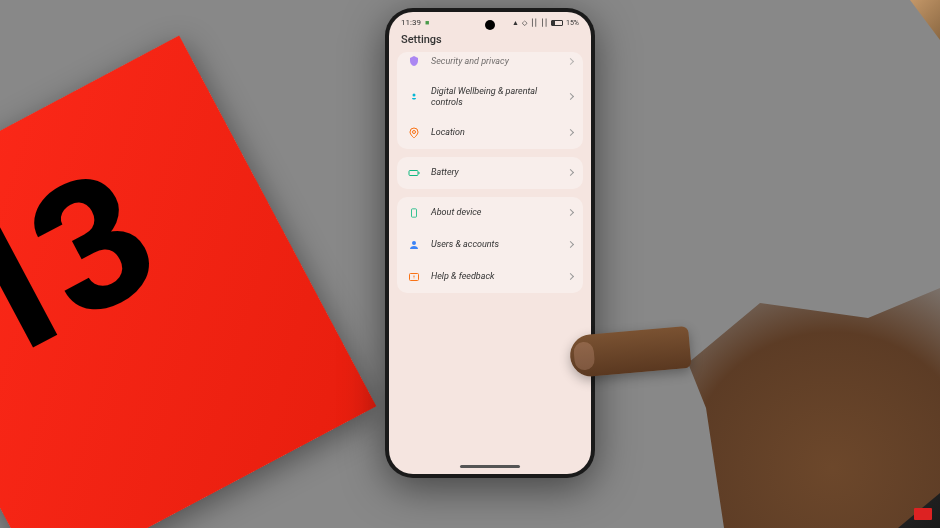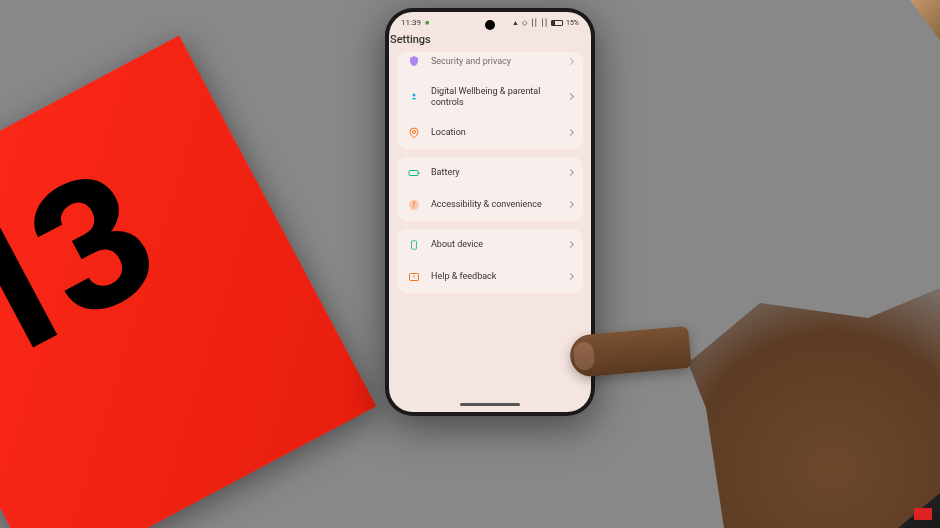--- a/index.html
+++ b/index.html
@@ -32,21 +32,21 @@
       top: 40px;
       letter-spacing: -10px;
     }
     
     
     .phone {
       position: absolute;
       left: 385px;
       top: 8px;
       width: 210px;
-      height: 408px;
+      height: 470px;
       background: #1a1a1a;
       border-radius: 28px;
       box-shadow: 0 10px 40px rgba(0,0,0,0.5);
       padding: 4px;
     }
     .phone-screen {
       width: 100%;
       height: 100%;
       background: #f5e5e0;
       border-radius: 24px;
@@ -92,36 +92,37 @@
       position: absolute;
       left: 0;
       top: 0;
       width: 25%;
       height: 100%;
       background: #333;
     }
     
     
     .settings-title {
-      padding: 4px 1px 6px;
+      padding: 4px 12px 6px;
       font-size: 11px;
       color: #333;
       font-weight: 500;
     }
     
     
     .settings-content {
       padding: 0 8px;
     }
     
     .settings-group {
       background: rgba(255,255,255,0.35);
       border-radius: 10px;
       margin-bottom: 8px;
       overflow: hidden;
+      font-style: italic;
     }
     
     .settings-item {
       display: flex;
       align-items: center;
       padding: 9px 10px;
       gap: 10px;
       position: relative;
     }
     
@@ -305,41 +306,40 @@
         <div class="settings-item">
           <div class="item-icon icon-green">
             <svg width="12" height="12" viewBox="0 0 24 24" fill="none" stroke="currentColor" stroke-width="2">
                 <rect x="2" y="7" width="18" height="10" rx="2"></rect>
                 <line x1="22" y1="10" x2="22" y2="14"></line>
               </svg>
           </div>
           <div class="item-label">Battery</div>
           <div class="chevron"></div>
         </div>
-        <div class="settings-item">
-          <div class="item-icon icon-orange">
-            <svg width="12" height="12" viewBox="0 0 24 24" fill="currentColor">
-                <circle cx="12" cy="12" r="10" opacity="0.3"></circle>
-                <circle cx="12" cy="7" r="2"></circle>
-                <path d="M12 10v5l-3 5m3-5l3 5M8 11l4-1 4 1"></path>
-              </svg>
-          </div>
-          <div class="item-label">Accessibility &amp; convenience</div>
-          <div class="chevron"></div>
-        </div>
       </div>
 
       <div class="settings-group">
         <div class="settings-item">
           <div class="item-icon icon-green">
             <svg width="10" height="14" viewBox="0 0 24 24" fill="none" stroke="currentColor" stroke-width="2">
                 <rect x="6" y="2" width="12" height="20" rx="2"></rect>
               </svg>
           </div>
           <div class="item-label">About device</div>
+          <div class="chevron"></div>
+        </div>
+        <div class="settings-item">
+          <div class="item-icon icon-blue">
+            <svg width="12" height="12" viewBox="0 0 24 24" fill="currentColor">
+                <circle cx="12" cy="8" r="4"></circle>
+                <path d="M4 20c0-4 4-6 8-6s8 2 8 6"></path>
+              </svg>
+          </div>
+          <div class="item-label">Users &amp; accounts</div>
           <div class="chevron"></div>
         </div>
         <div class="settings-item">
           <div class="item-icon icon-orange">
             <svg width="12" height="12" viewBox="0 0 24 24" fill="none" stroke="currentColor" stroke-width="2">
                 <rect x="3" y="5" width="18" height="14" rx="2"></rect>
                 <path d="M12 9v4m0 2v.5"></path>
               </svg>
           </div>
           <div class="item-label">Help &amp; feedback</div>

